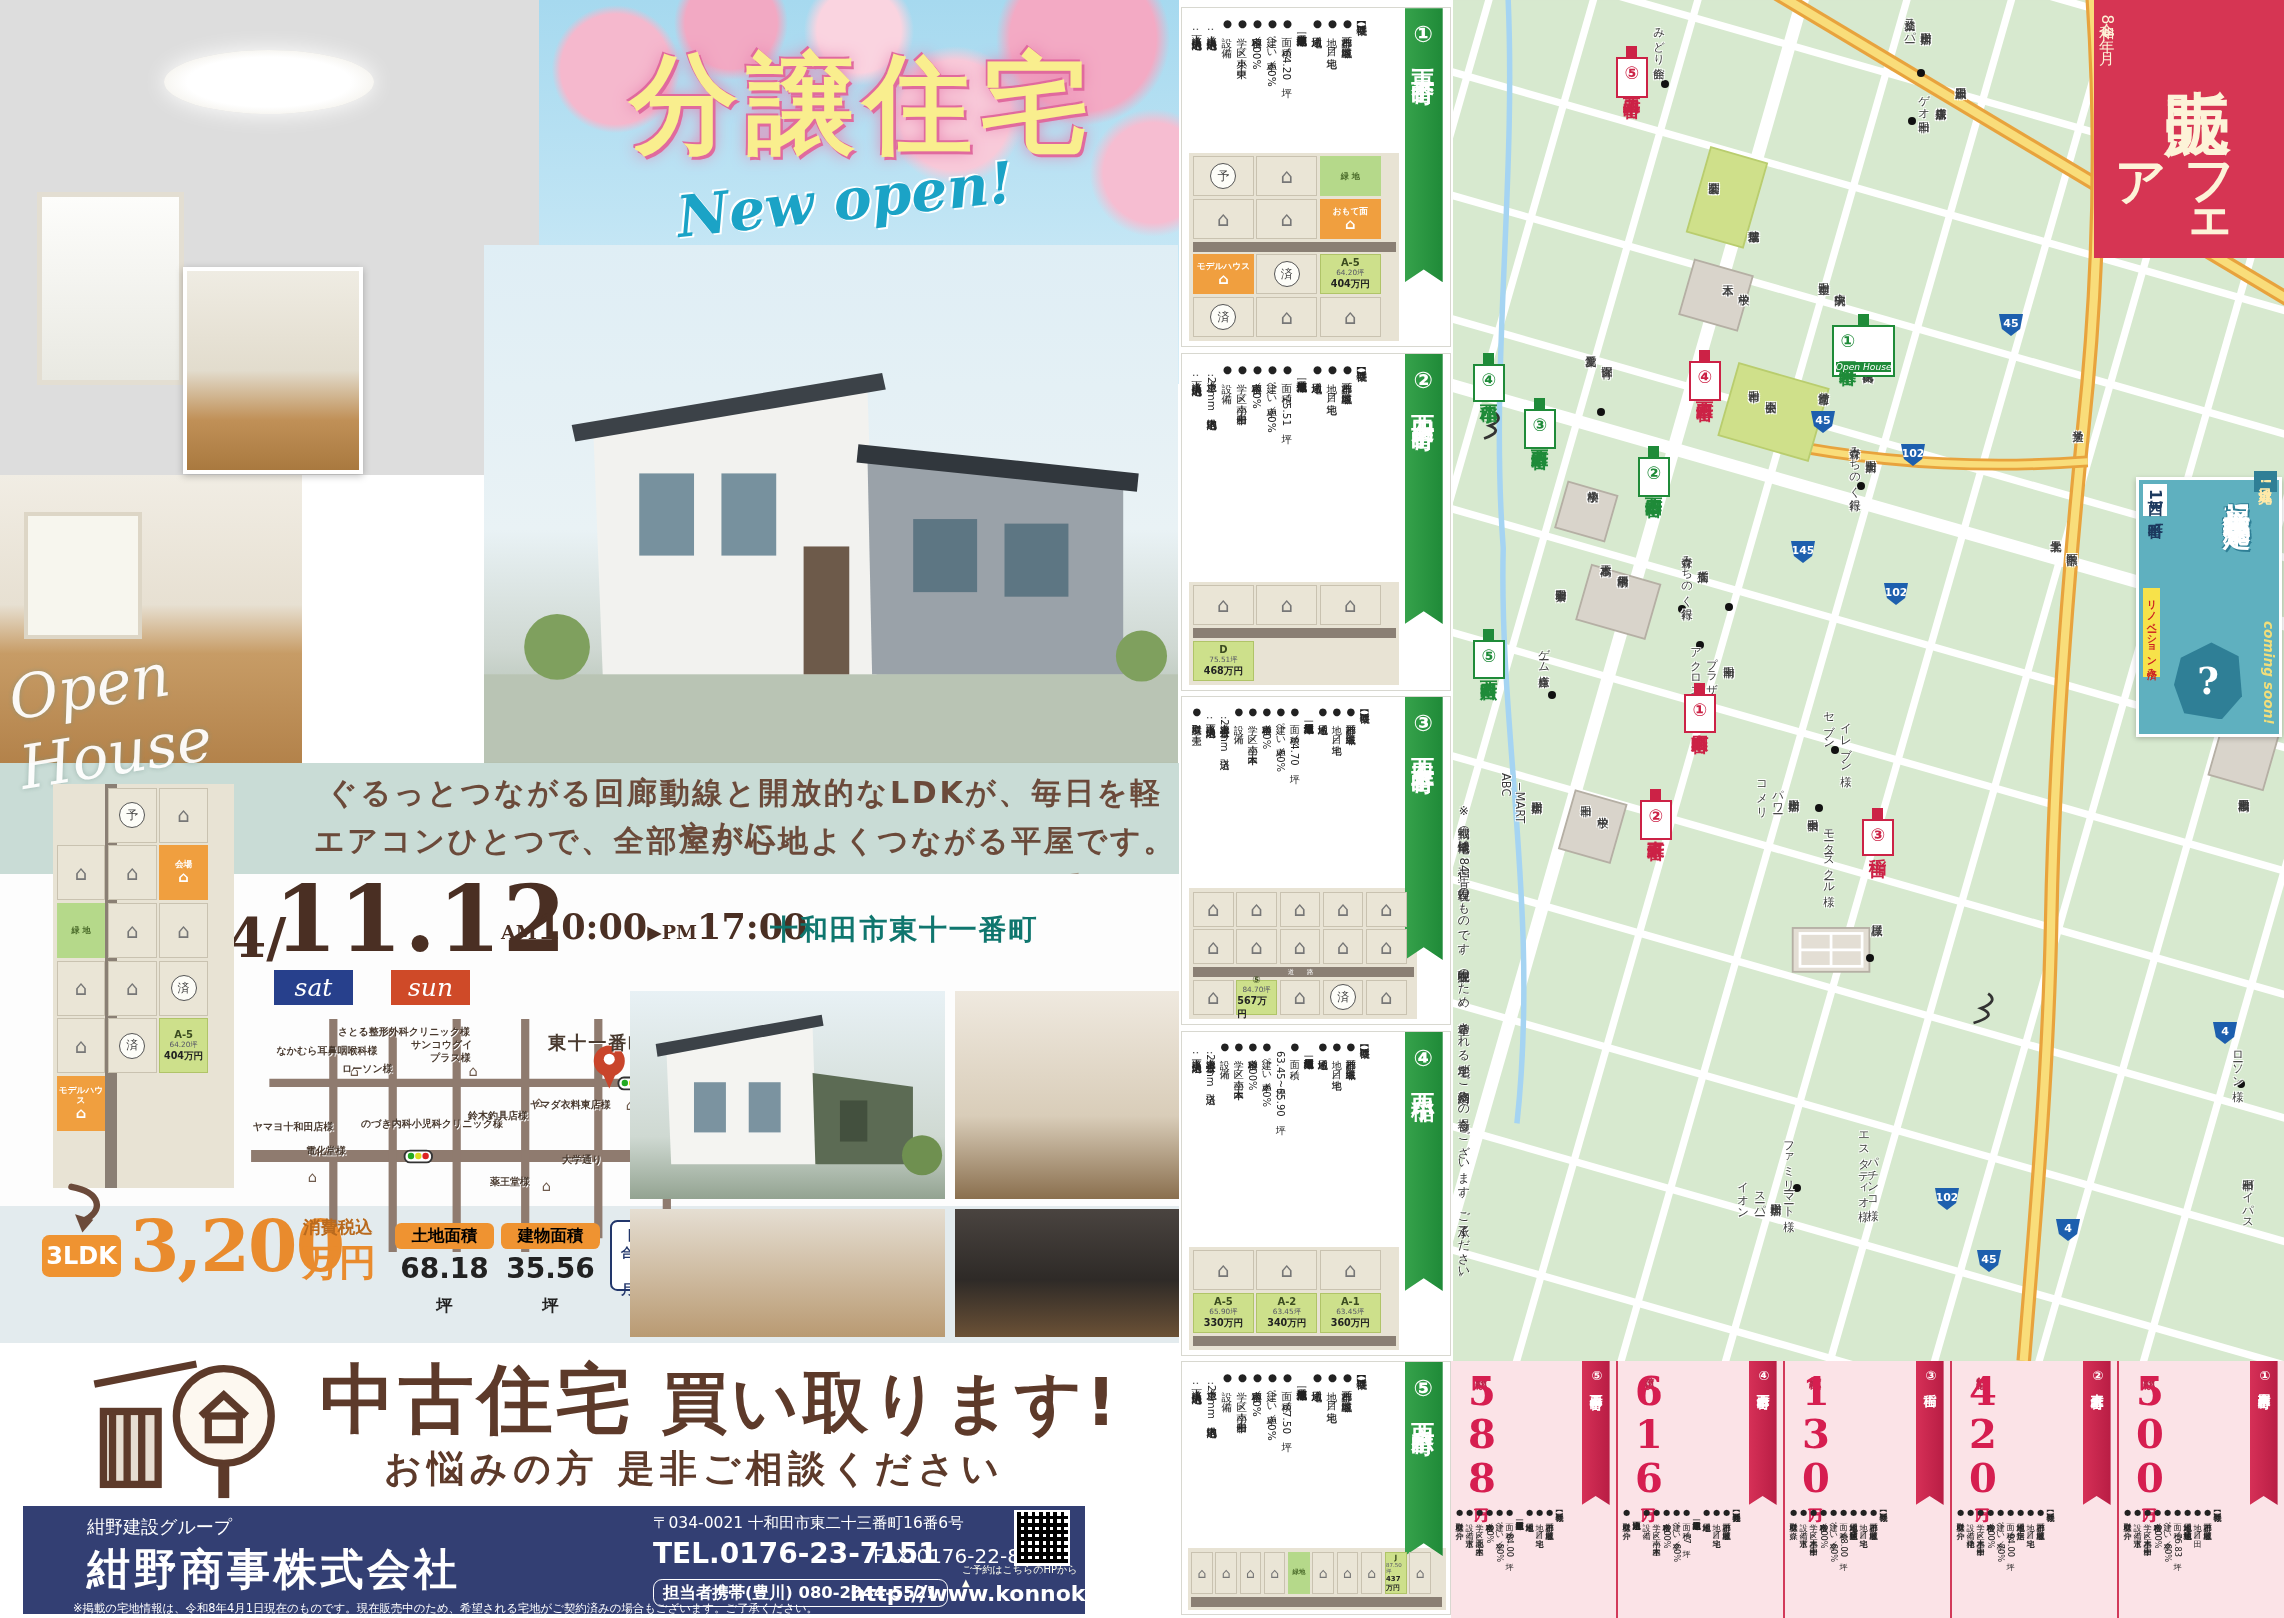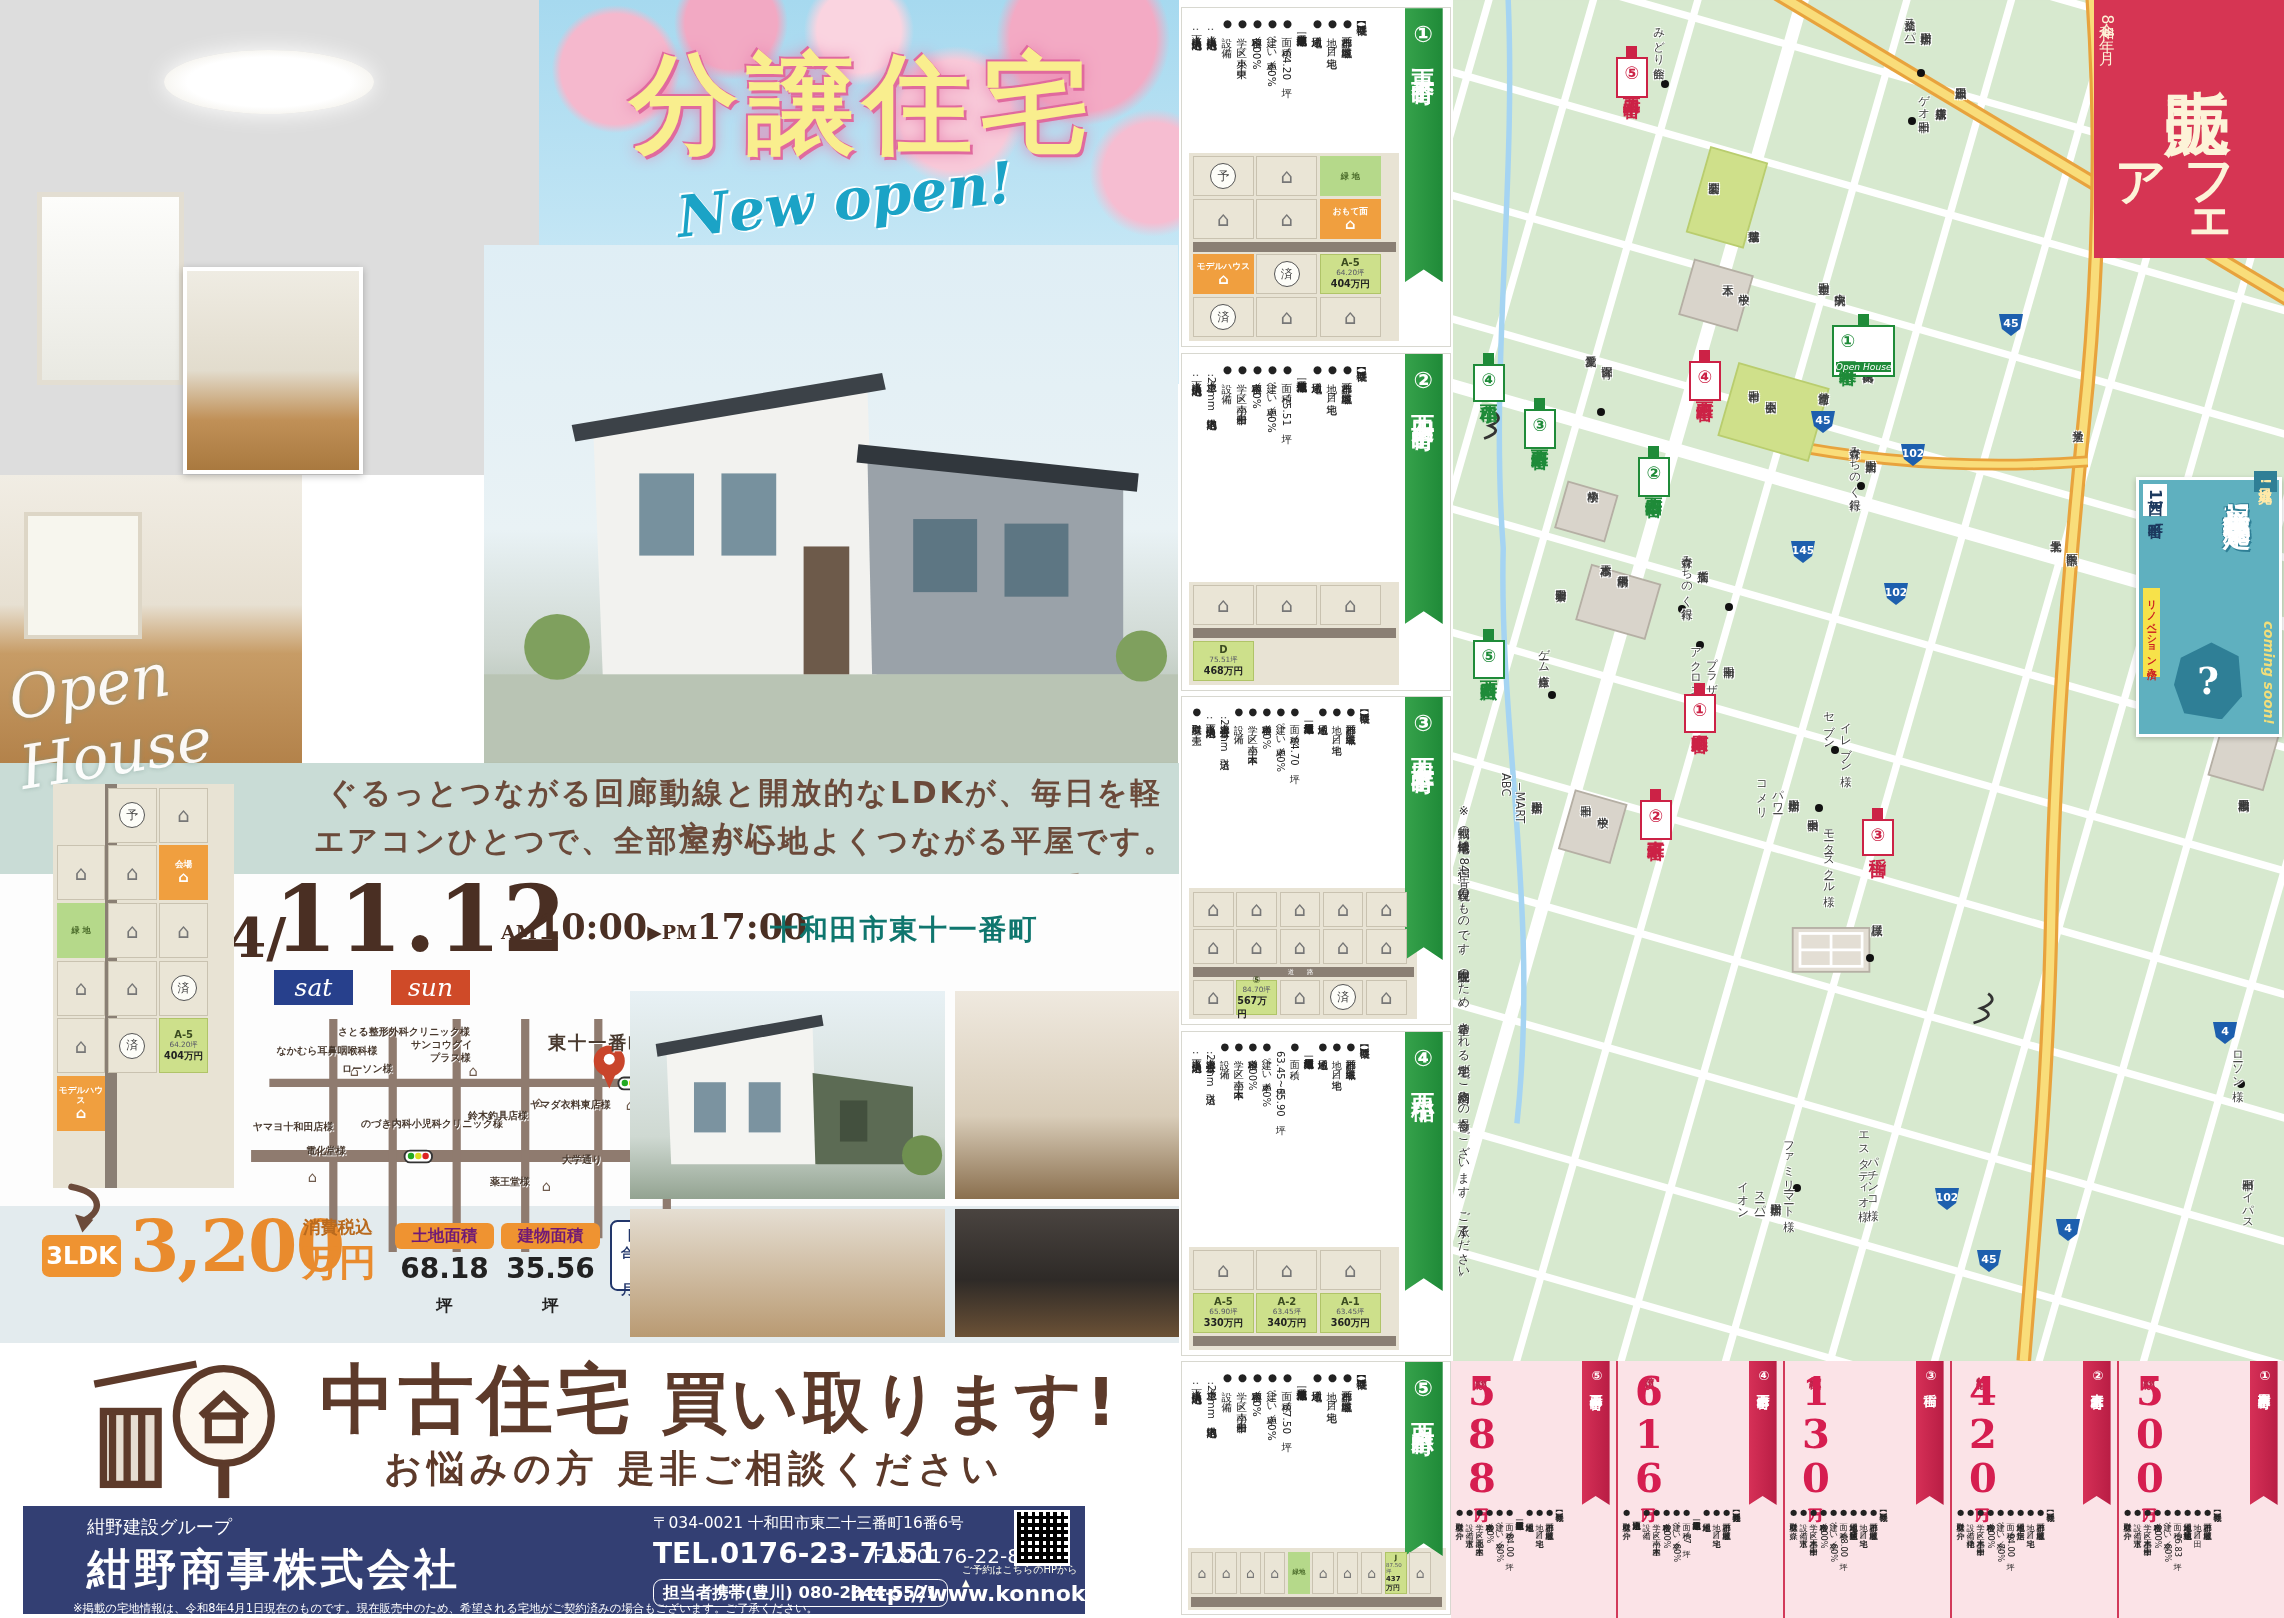--- a/index.html
+++ b/index.html
@@ -73,21 +73,21 @@
   
   #amap{left:251px;top:1019px;width:468px;height:233px;}
   .alabel{position:absolute;font-size:10px;color:#4a3b30;font-weight:bold;line-height:1.15;white-space:nowrap;text-shadow:0.9px 0.9px 0 #fff;}
   .alabel.big{font-size:18.3px;letter-spacing:1.8px;}
   
   #ldk{left:42px;top:1235px;width:79px;height:42px;background:#ef9331;border-radius:7.3px;color:#fff;text-align:center;line-height:42px;font-size:24px;font-weight:bold;}
   #bigprice{left:130px;top:1204px;font-size:71px;font-weight:bold;color:#e98b2d;letter-spacing:-1.8px;}
   #pricetax{left:303px;top:1215px;font-size:17.4px;color:#b96a1e;font-weight:bold;}
   #priceman{left:302px;top:1238px;font-size:37px;color:#e98b2d;font-weight:bold;}
   .areabox{width:99px;text-align:center;}
-  .areabox .lb{background:#ef9331;border-radius:6.4px;color:#701a75;font-size:16.4px;font-weight:bold;padding:1.8px 0;}
+  .areabox .lb{background:#ef9331;border-radius:6.4px;color:#000000;font-size:16.4px;font-weight:bold;padding:1.8px 0;}
   .areabox .val{font-size:28px;font-weight:bold;color:#222;margin-top:3.7px;}
   .areabox .val .sm{font-size:16.4px;}
   #loanbox{left:610px;top:1220px;width:219px;height:71px;background:#fff;border:2.7px solid #22366b;border-radius:7.3px;padding:5.5px 9.1px;box-sizing:border-box;}
   #loanbox .t1{font-size:12.8px;color:#22366b;font-weight:bold;}
   #loanbox .t2{font-size:13.7px;color:#22366b;font-weight:bold;margin-top:3.7px;}
   #loanbox .amt{font-size:31px;color:#a52a22;font-weight:bold;}
   
   #kaitori-bg{left:0;top:1343px;width:1179px;height:160px;background:#fff;}
   #kai-title{left:320px;top:1350px;width:822px;font-size:75px;font-weight:bold;color:#5d3a2a;letter-spacing:3.7px;}
   #kai-title .rest{font-size:66px;}

